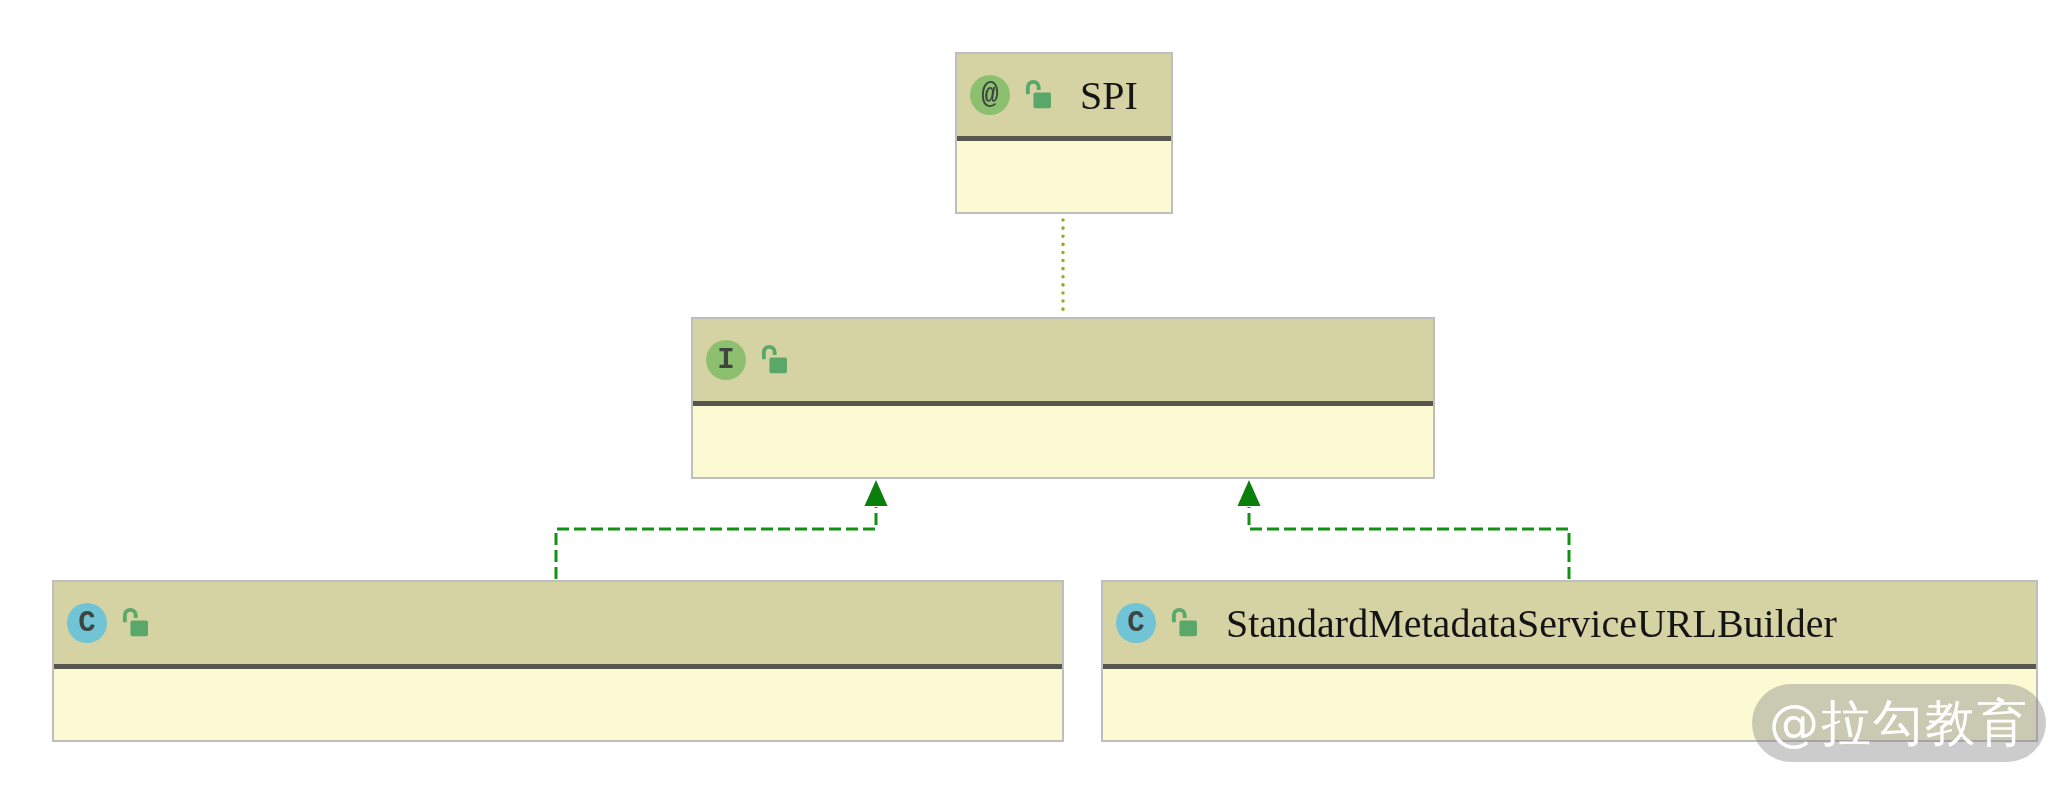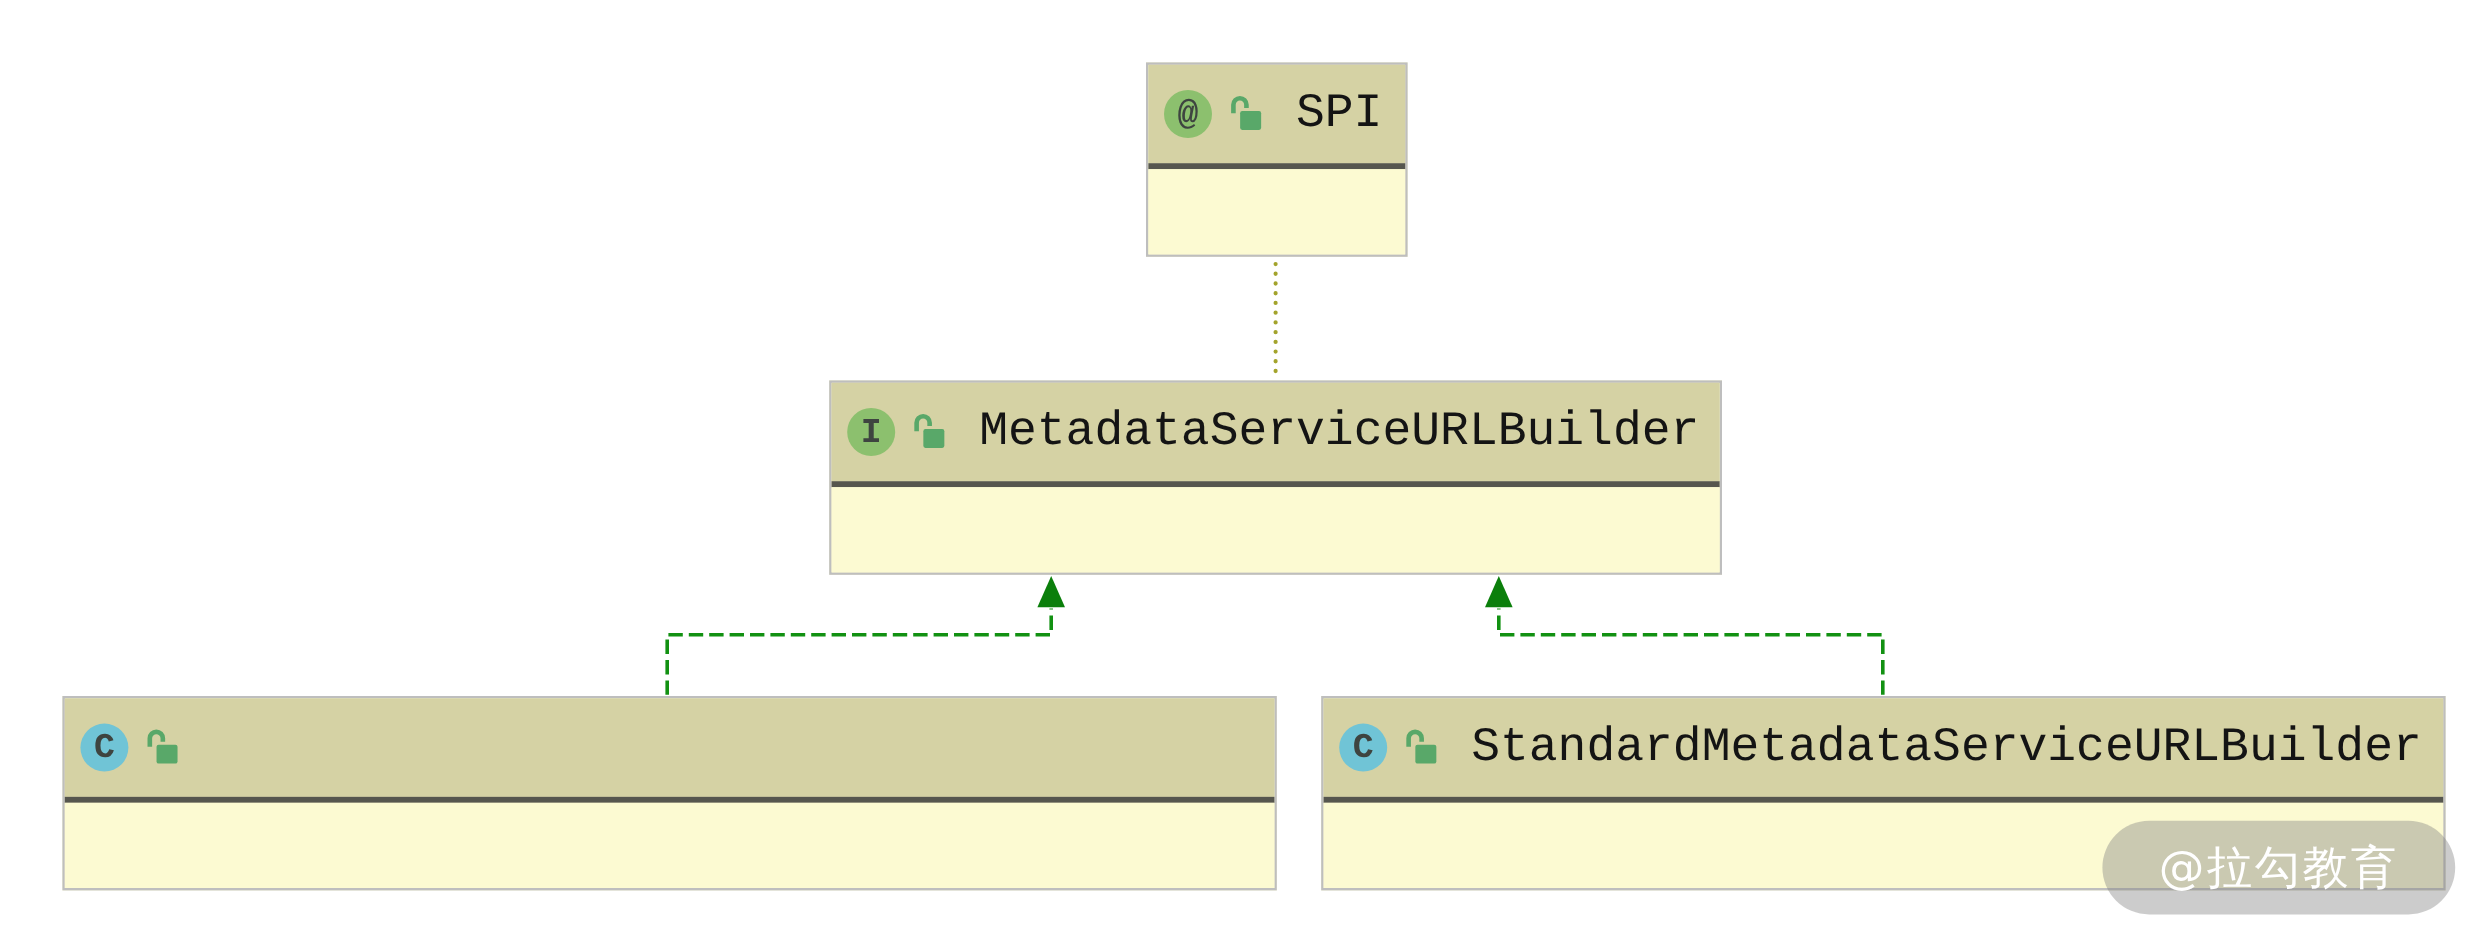--- a/index.html
+++ b/index.html
@@ -29,33 +29,33 @@
   .node{position:absolute;border:2px solid var(--node-border);background:var(--body-bg);display:flex;flex-direction:column;}
   .node-header{height:82px;background:var(--header-bg);display:flex;align-items:center;padding-left:13px;flex:none;}
   .compartment-divider{height:5px;background:var(--divider);flex:none;}
   .node-body{flex:1;background:var(--body-bg);}
   .badge{width:40px;height:40px;border-radius:50%;display:flex;align-items:center;justify-content:center;
          font-family:"Liberation Mono",monospace;font-size:29px;font-weight:bold;color:var(--glyph-color);flex:none;}
   .badge-annotation{background:var(--annotation-bg);}
   .badge-interface{background:var(--interface-bg);}
   .badge-class{background:var(--class-bg);}
   .lock{margin-left:14px;width:28px;height:32px;flex:none;display:flex;align-items:center;}
-  .node-title{margin-left:28px;font-family:Liberation Mono, monospace;font-size:40px;color:var(--title-color);
+  .node-title{margin-left:28px;font-family:Liberation Serif, serif;font-size:40px;color:var(--title-color);
               white-space:nowrap;letter-spacing:0;}
 
   
   svg.edges{position:absolute;left:0;top:0;pointer-events:none;}
   .dashed-edge{fill:none;stroke:var(--edge-green);stroke-width:3;stroke-dasharray:12 5;}
   .dotted-edge{fill:none;stroke:var(--dotted-olive);stroke-width:3.5;stroke-dasharray:0.1 8;stroke-linecap:round;}
   .arrowhead{fill:var(--arrow-green);stroke:none;}
 
   
   .watermark{position:absolute;left:1752px;top:684px;width:294px;height:78px;border-radius:40px;
              background:var(--watermark-bg);color:var(--watermark-text);display:flex;align-items:center;justify-content:center;
-             font-size:38px;font-family:"DejaVu Sans",sans-serif;letter-spacing:2px;}
+             font-size:50px;font-family:"DejaVu Sans",sans-serif;letter-spacing:2px;}
 </style>
 </head>
 <body>
 
 <div class="stage">
 
   <div class="node" style="left:955px;top:52px;width:218px;height:162px;">
     <div class="node-header">
       <span class="badge badge-annotation">@</span>
       <span class="lock">
@@ -72,21 +72,20 @@
 
   <div class="node" style="left:691px;top:317px;width:744px;height:162px;">
     <div class="node-header">
       <span class="badge badge-interface">I</span>
       <span class="lock">
         <svg width="28" height="32" viewBox="0 0 16 18">
           <path d="M2.2 8.6 V4.6 a3.1 3.1 0 0 1 6.2 0 v1.6" fill="none" stroke="var(--lock-green)" stroke-width="2.2"></path>
           <rect x="5.4" y="7.6" width="10" height="9" rx="1" fill="var(--lock-green)"></rect>
         </svg>
       </span>
-      <span class="node-title">MetadataServiceURLBuilder</span>
     </div>
     <div class="compartment-divider"></div>
     <div class="node-body"></div>
   </div>
 
   <div class="node" style="left:52px;top:580px;width:1012px;height:162px;">
     <div class="node-header">
       <span class="badge badge-class">C</span>
       <span class="lock">
         <svg width="28" height="32" viewBox="0 0 16 18">

